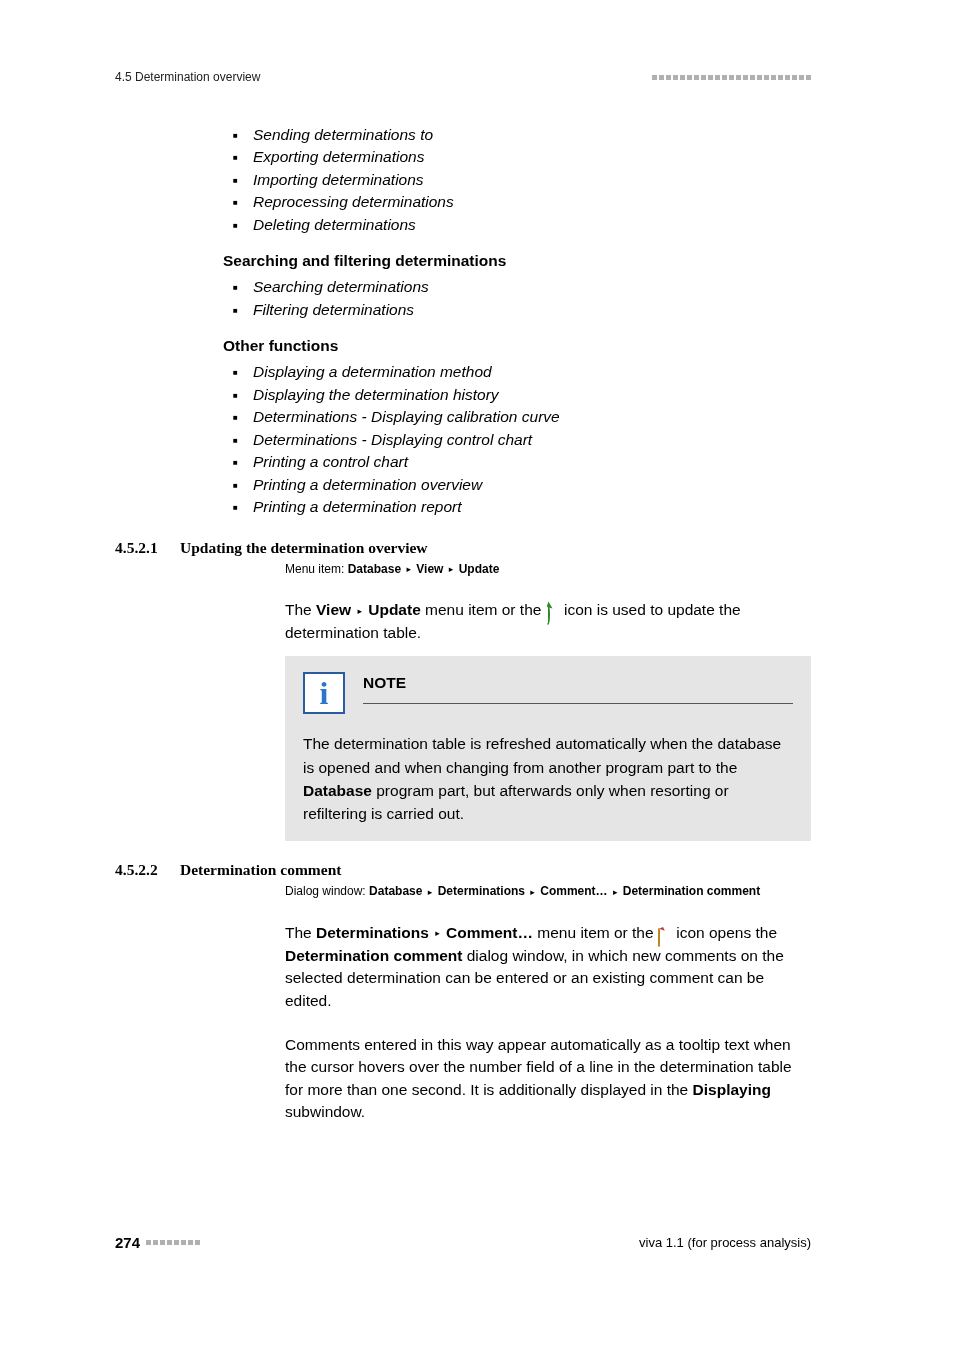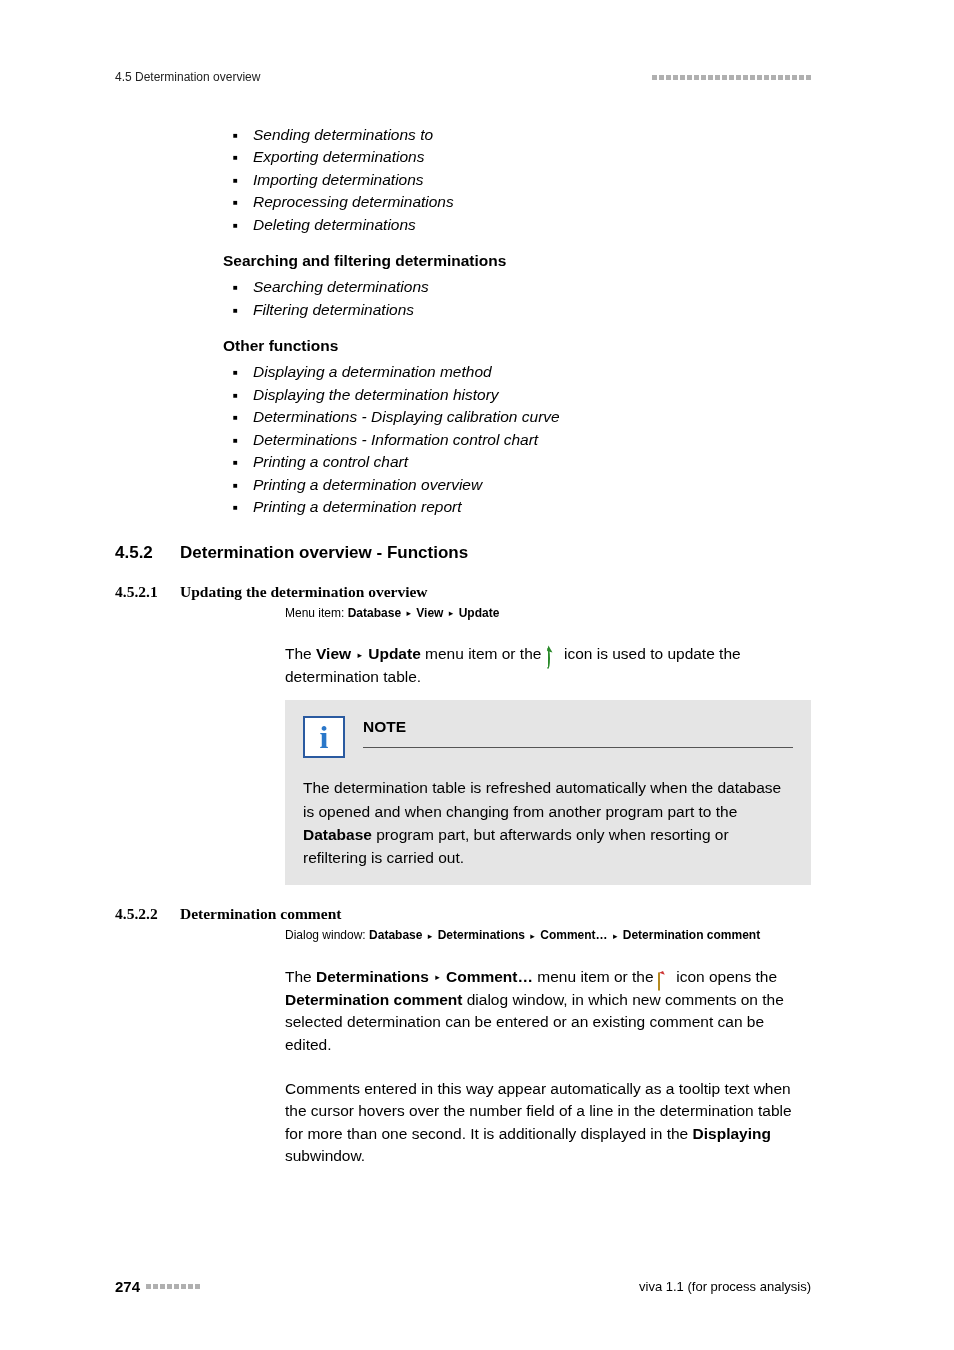--- a/index.html
+++ b/index.html
@@ -253,31 +253,27 @@
     <ul class="bullet-list">
       <li>Searching determinations</li>
       <li>Filtering determinations</li>
     </ul>
 
     <div class="sub-heading-bold">Other functions</div>
     <ul class="bullet-list">
       <li>Displaying a determination method</li>
       <li>Displaying the determination history</li>
       <li>Determinations - Displaying calibration curve</li>
-      <li>Determinations - Information control chart</li>
+      <li>Determinations - Displaying control chart</li>
       <li>Printing a control chart</li>
       <li>Printing a determination overview</li>
       <li>Printing a determination report</li>
     </ul>
   </div>
 
-  <div class="section-row">
-    <div class="section-num">4.5.2</div>
-    <div class="section-title">Determination overview - Functions</div>
-  </div>
 
   <div class="subsection-row">
     <div class="subsection-num">4.5.2.1</div>
     <div class="subsection-title">Updating the determination overview</div>
   </div>
 
   <div class="menu-path">
     <span>Menu item: </span><span class="bold">Database</span> <span class="tri">▸</span> <span class="bold">View</span> <span class="tri">▸</span> <span class="bold">Update</span>
   </div>
 

